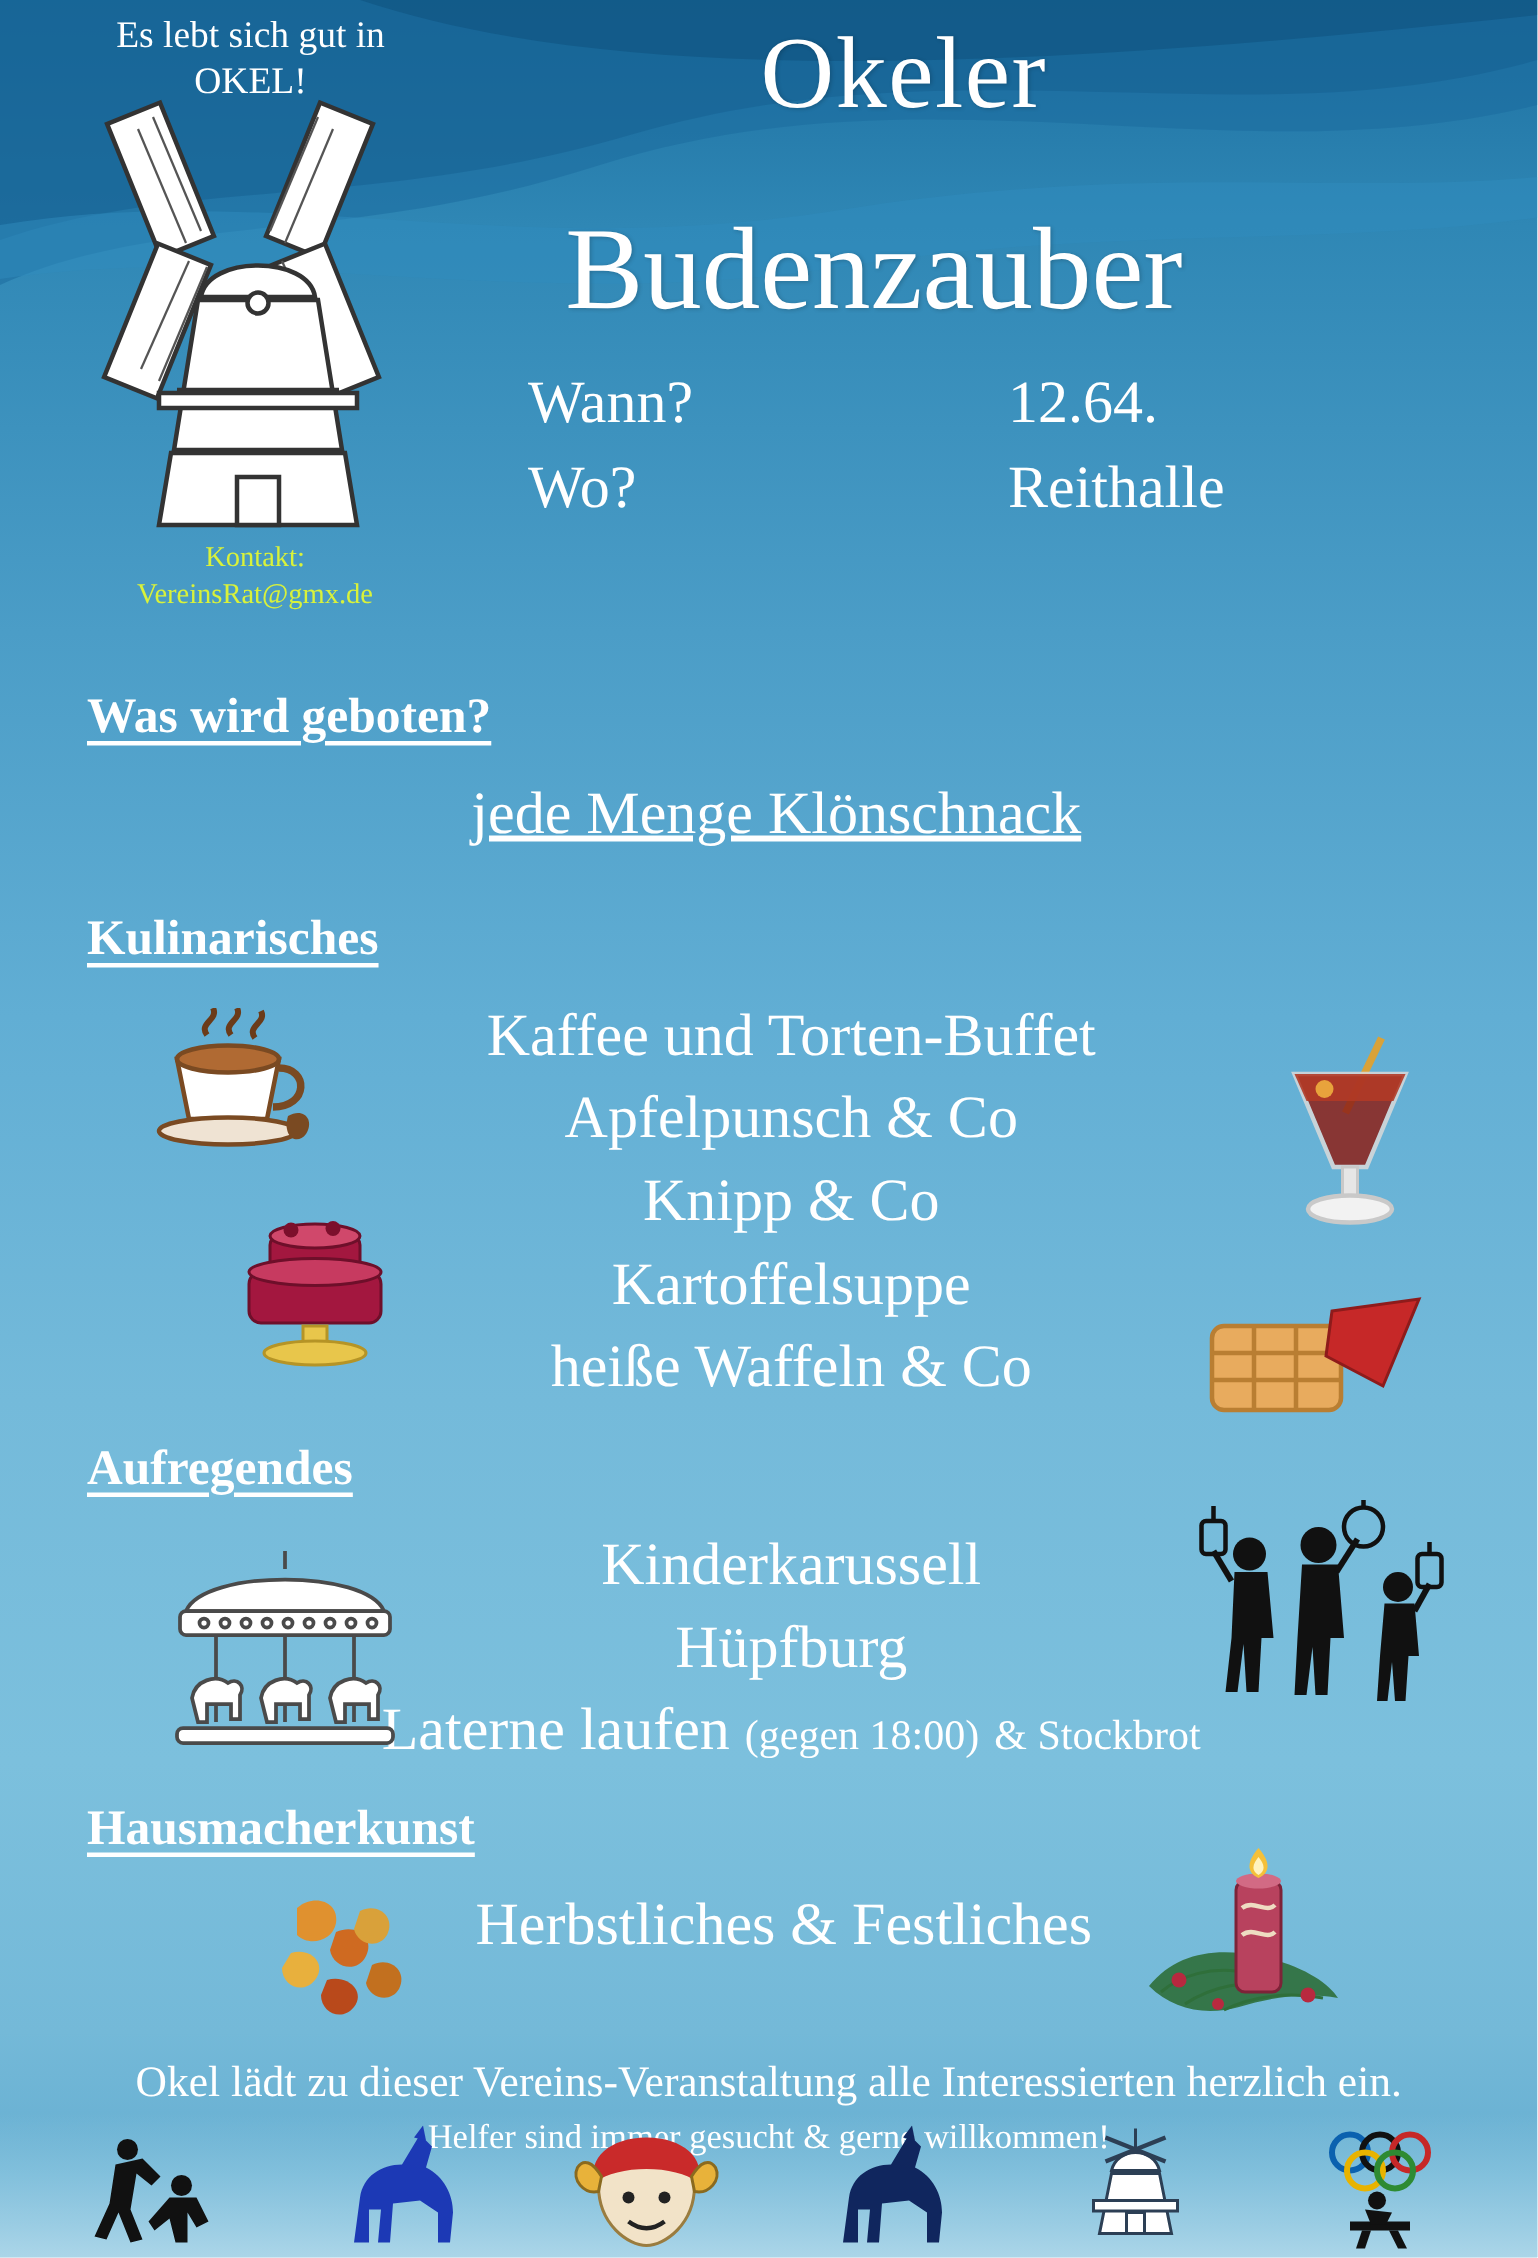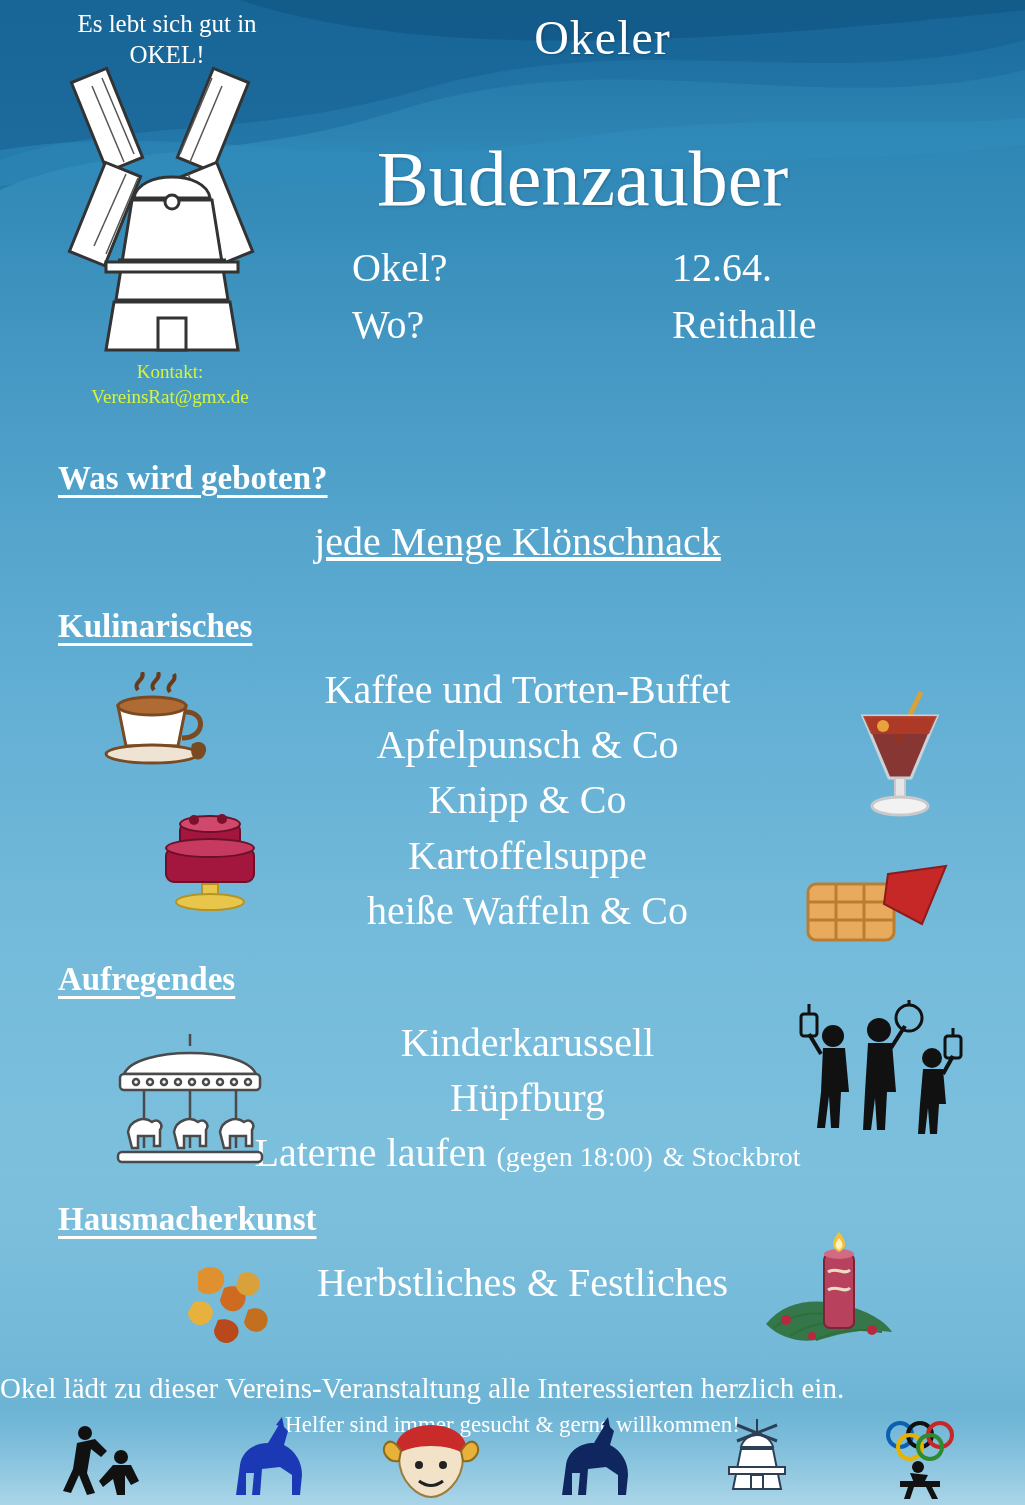--- a/index.html
+++ b/index.html
@@ -63,21 +63,21 @@
     font-family: "Liberation Serif", serif;
   }
 
   .title1 {
     position: absolute;
     left: 0; top: 14px;
     width: 1025px;
     text-align: center;
     padding-left: 180px;
     box-sizing: border-box;
-    font-size: 48px;
+    font-size: 68px;
     line-height: 1;
     color: #ffffff;
     letter-spacing: 1px;
     text-shadow: 1px 1px 3px rgba(0,0,0,0.20);
   }
   .title2 {
     position: absolute;
     left: 0; top: 140px;
     width: 1025px;
     text-align: center;
@@ -136,20 +136,21 @@
   }
   .small-inline { font-size: 28px; }
 
   .h-hausmacher { left: 58px; top: 1203px; }
   .t-hausmacher { left: 0; top: 1255px; width: 1025px; text-align: center; box-sizing: border-box; padding-left: 20px; }
 
   .footer1 {
     position: absolute;
     left: 0; top: 1372px;
     width: 1025px;
+    text-align: center;
     font-size: 29px;
     color: #ffffff;
   }
   .footer2 {
     position: absolute;
     left: 0; top: 1412px;
     width: 1025px;
     text-align: center;
     font-size: 23px;
     color: #ffffff;
@@ -234,21 +235,21 @@
   <div class="contact">
     <div>Kontakt:</div>
     <div>VereinsRat@gmx.de</div>
   </div>
 
   <div class="title1">Okeler</div>
   <div class="title2">Budenzauber</div>
 
   <div class="facts">
     <div class="facts-row">
-      <div class="facts-q">Okel?</div>
+      <div class="facts-q">Wann?</div>
       <div class="facts-a">12.64.</div>
     </div>
     <div class="facts-row">
       <div class="facts-q">Wo?</div>
       <div class="facts-a">Reithalle</div>
     </div>
   </div>
 
   <div class="sec-head h-angebot">Was wird geboten?</div>
   <div class="body-line t-angebot">jede Menge Klönschnack</div>

